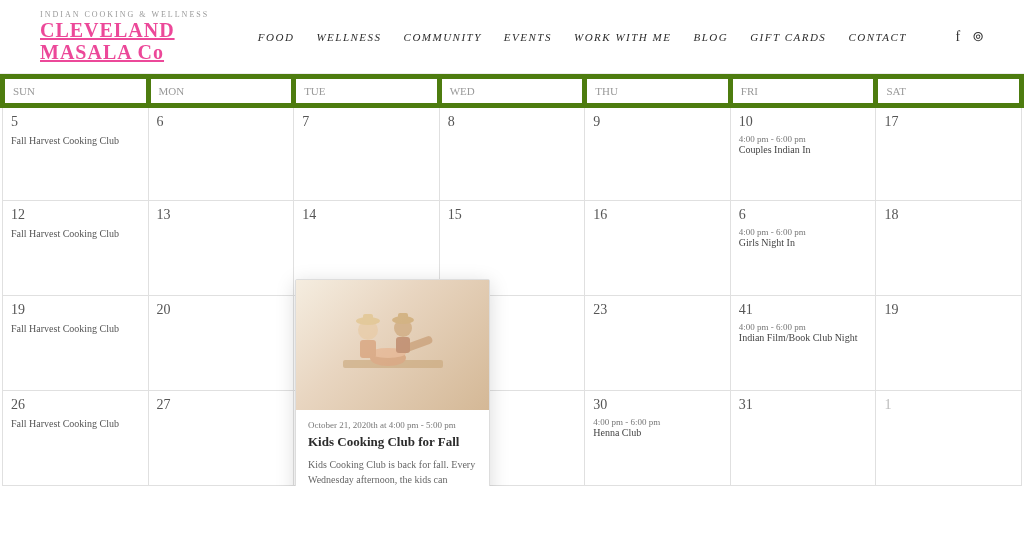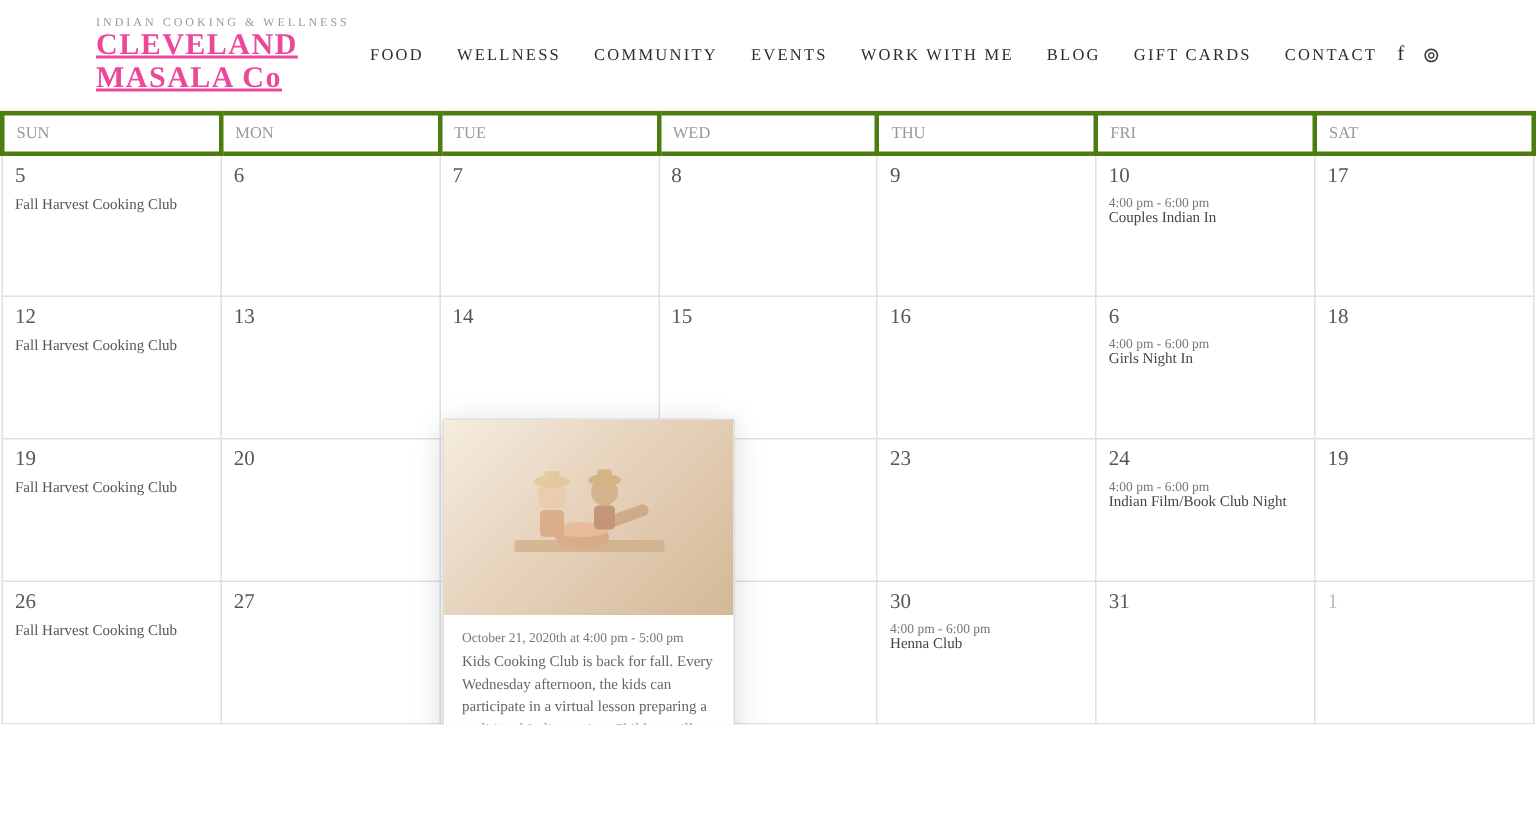--- a/index.html
+++ b/index.html
@@ -3,40 +3,40 @@
   <meta charset="utf-8">
   <style>
     * { box-sizing: border-box; margin: 0; padding: 0; }
     body { font-family: 'Georgia', serif; background: #fff; color: #333; font-size: 13px; }
 
     
     nav {
       display: flex;
       align-items: center;
       justify-content: space-between;
-      padding: 10px 64px;
+      padding: 10px 40px;
       border-bottom: 1px solid #eee;
       position: relative;
       z-index: 10;
       background: #fff;
     }
     .logo-area { display: flex; flex-direction: column; }
     .logo-tagline { font-size: 8px; letter-spacing: 2px; text-transform: uppercase; color: #999; }
     .logo-main { font-size: 20px; font-weight: bold; letter-spacing: 1px; color: #2c2c2c; line-height: 1.1; }
     .logo-main span { color: #ec4899; text-decoration: underline; }
     .nav-links { display: flex; gap: 22px; align-items: center; }
-    .nav-link { font-size: 11px; letter-spacing: 1.5px; text-transform: uppercase; color: #2c2c2c; text-decoration: none; cursor: pointer; }
+    .nav-link { font-size: 11px; letter-spacing: 1.5px; text-transform: uppercase; color: #2c2c2c; text-decoration: none; cursor: pointer; font-style: italic; }
     .nav-social { display: flex; gap: 12px; align-items: center; }
     .social-icon { font-size: 14px; color: #333; cursor: pointer; }
 
     
     .calendar-wrapper { padding: 0; position: relative; }
     .calendar-grid { width: 100%; border-collapse: collapse; }
     .calendar-grid th {
-      border: 3px solid #4d7c0f;
+      border: 5px solid #4d7c0f;
       padding: 6px 8px;
       font-size: 11px;
       font-weight: normal;
       color: #999;
       text-align: left;
       background: #fff;
     }
     .calendar-grid td {
       border: 1px solid #e0e0e0;
       vertical-align: top;
@@ -240,21 +240,21 @@
           <td>
             <div class="day-num">21</div>
           </td>
           <td>
             <div class="day-num">22</div>
           </td>
           <td>
             <div class="day-num">23</div>
           </td>
           <td>
-            <div class="day-num">24</div>
+            <div class="day-num">41</div>
             <div class="event-block">
               <div class="event-time">4:00 pm - 6:00 pm</div>
               <div class="event-name">Indian Film/Book Club Night</div>
             </div>
           </td>
           <td>
             <div class="day-num">19</div>
           </td>
         </tr>
         <tr>
@@ -311,17 +311,18 @@
 
           <ellipse cx="35" cy="21" rx="12" ry="4" fill="#e0c080"></ellipse>
           <rect x="30" y="14" width="10" height="8" rx="2" fill="#e0c080"></rect>
           <ellipse cx="70" cy="20" rx="11" ry="4" fill="#c8a060"></ellipse>
           <rect x="65" y="13" width="10" height="8" rx="2" fill="#c8a060"></rect>
         </svg>
       </div>
     </div>
     <div class="popup-body">
       <div class="popup-date">October 21, 2020th at 4:00 pm - 5:00 pm</div>
+      <div class="popup-title">Kids Cooking Club for Fall</div>
       <div class="popup-desc">Kids Cooking Club is back for fall. Every Wednesday afternoon, the kids can participate in a virtual lesson preparing a traditional Indian recipe. Children will learn basic cooking techniques and [...]</div>
       <div class="popup-price">$35.00</div>
     </div>
   </div>
 </div>
 
 </body></html>

